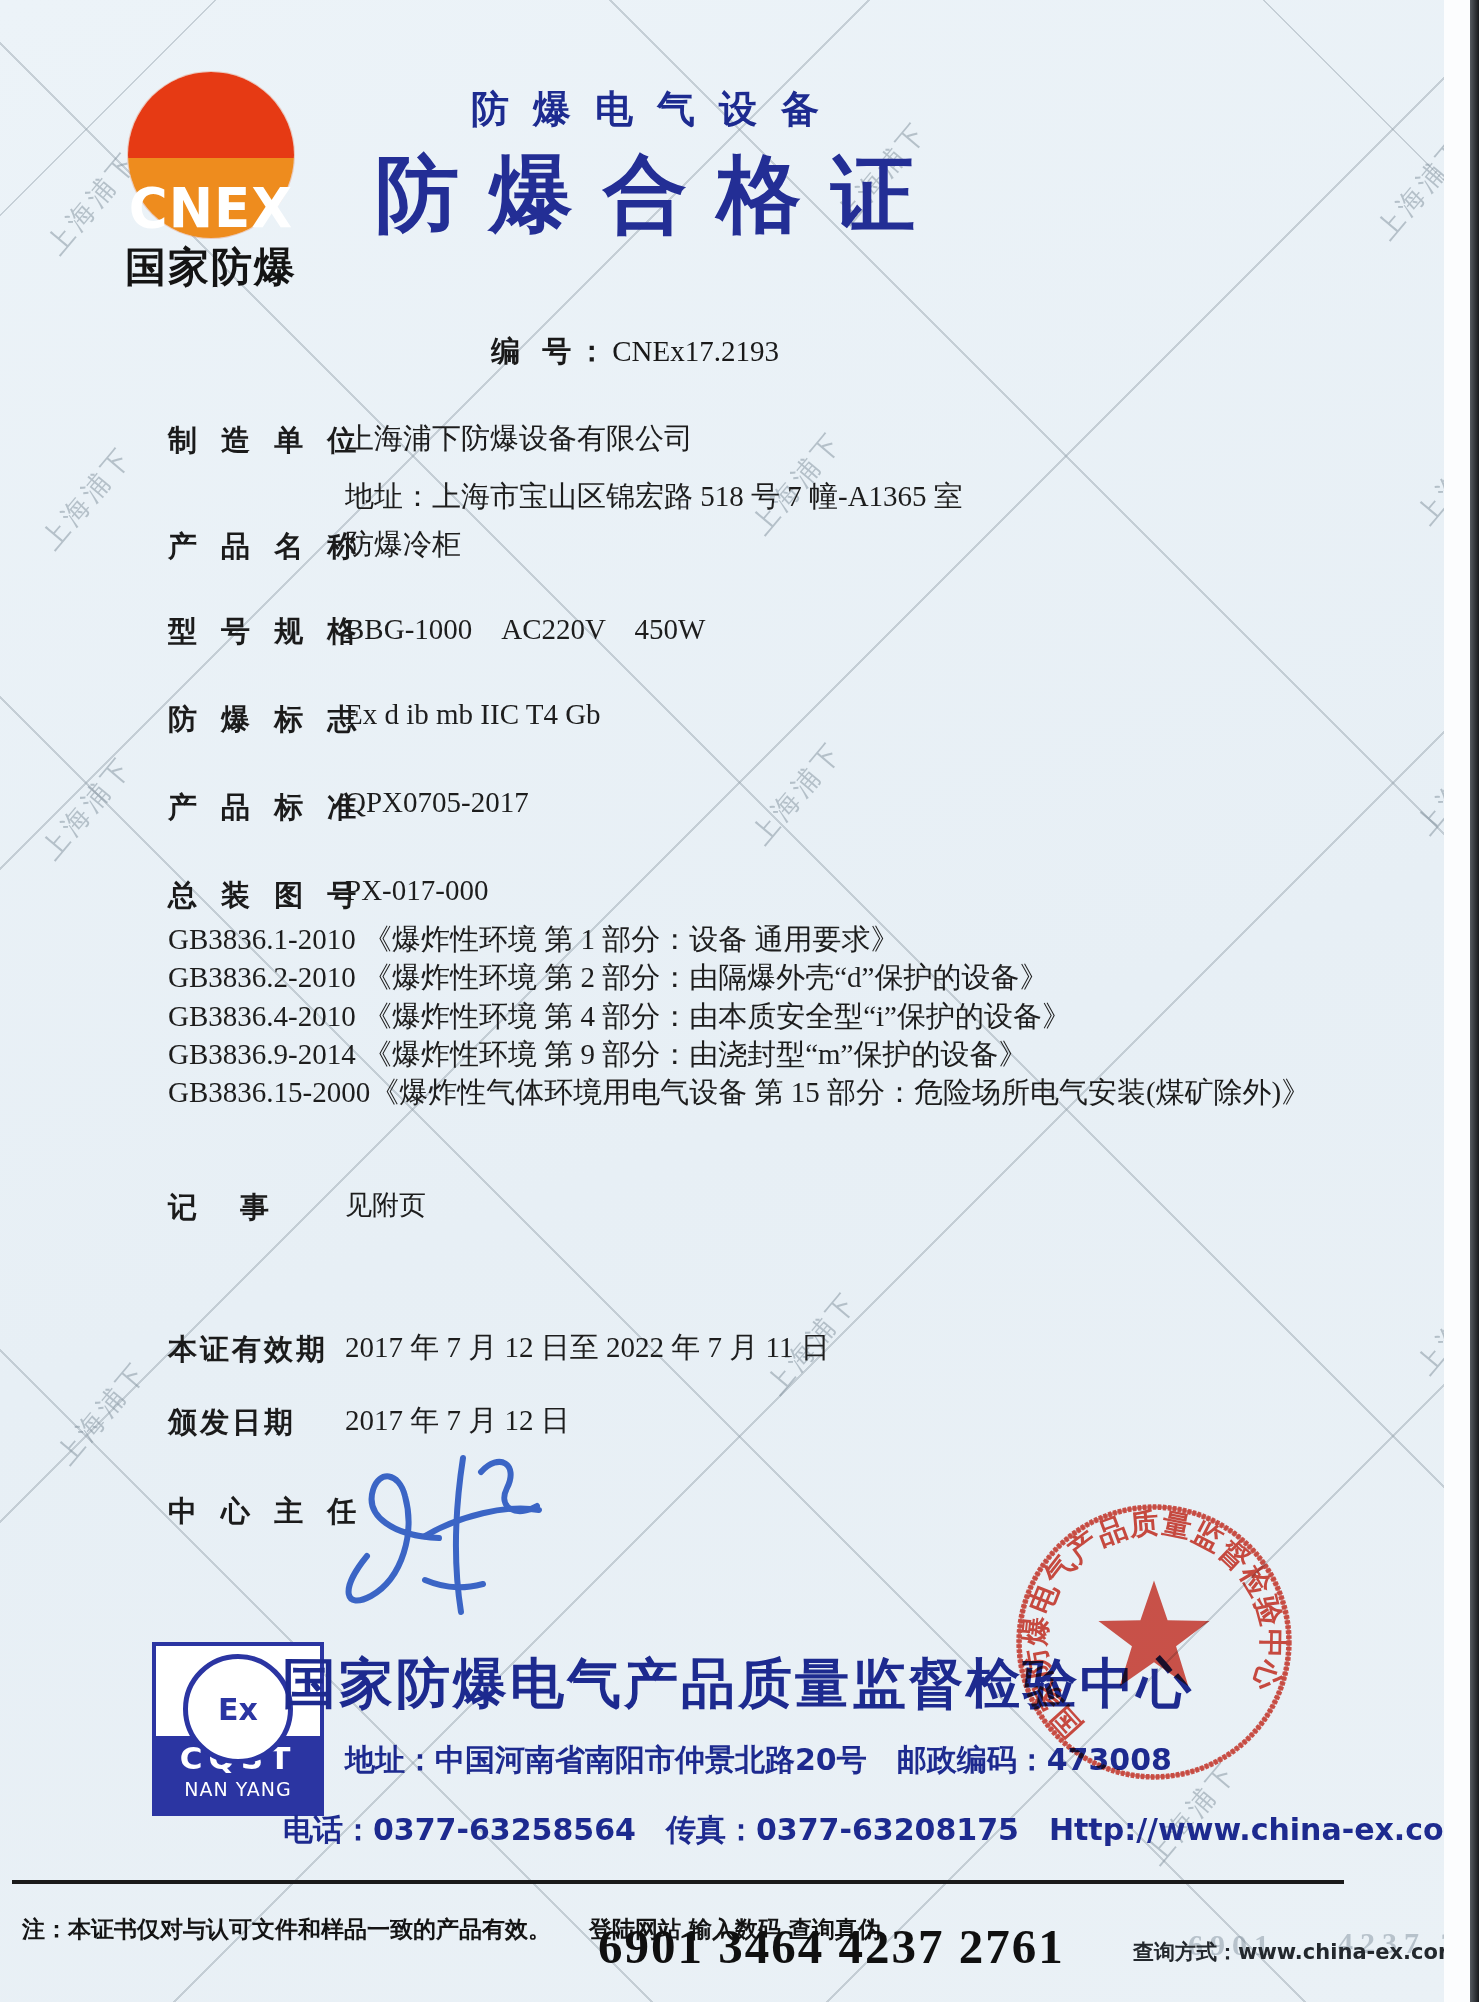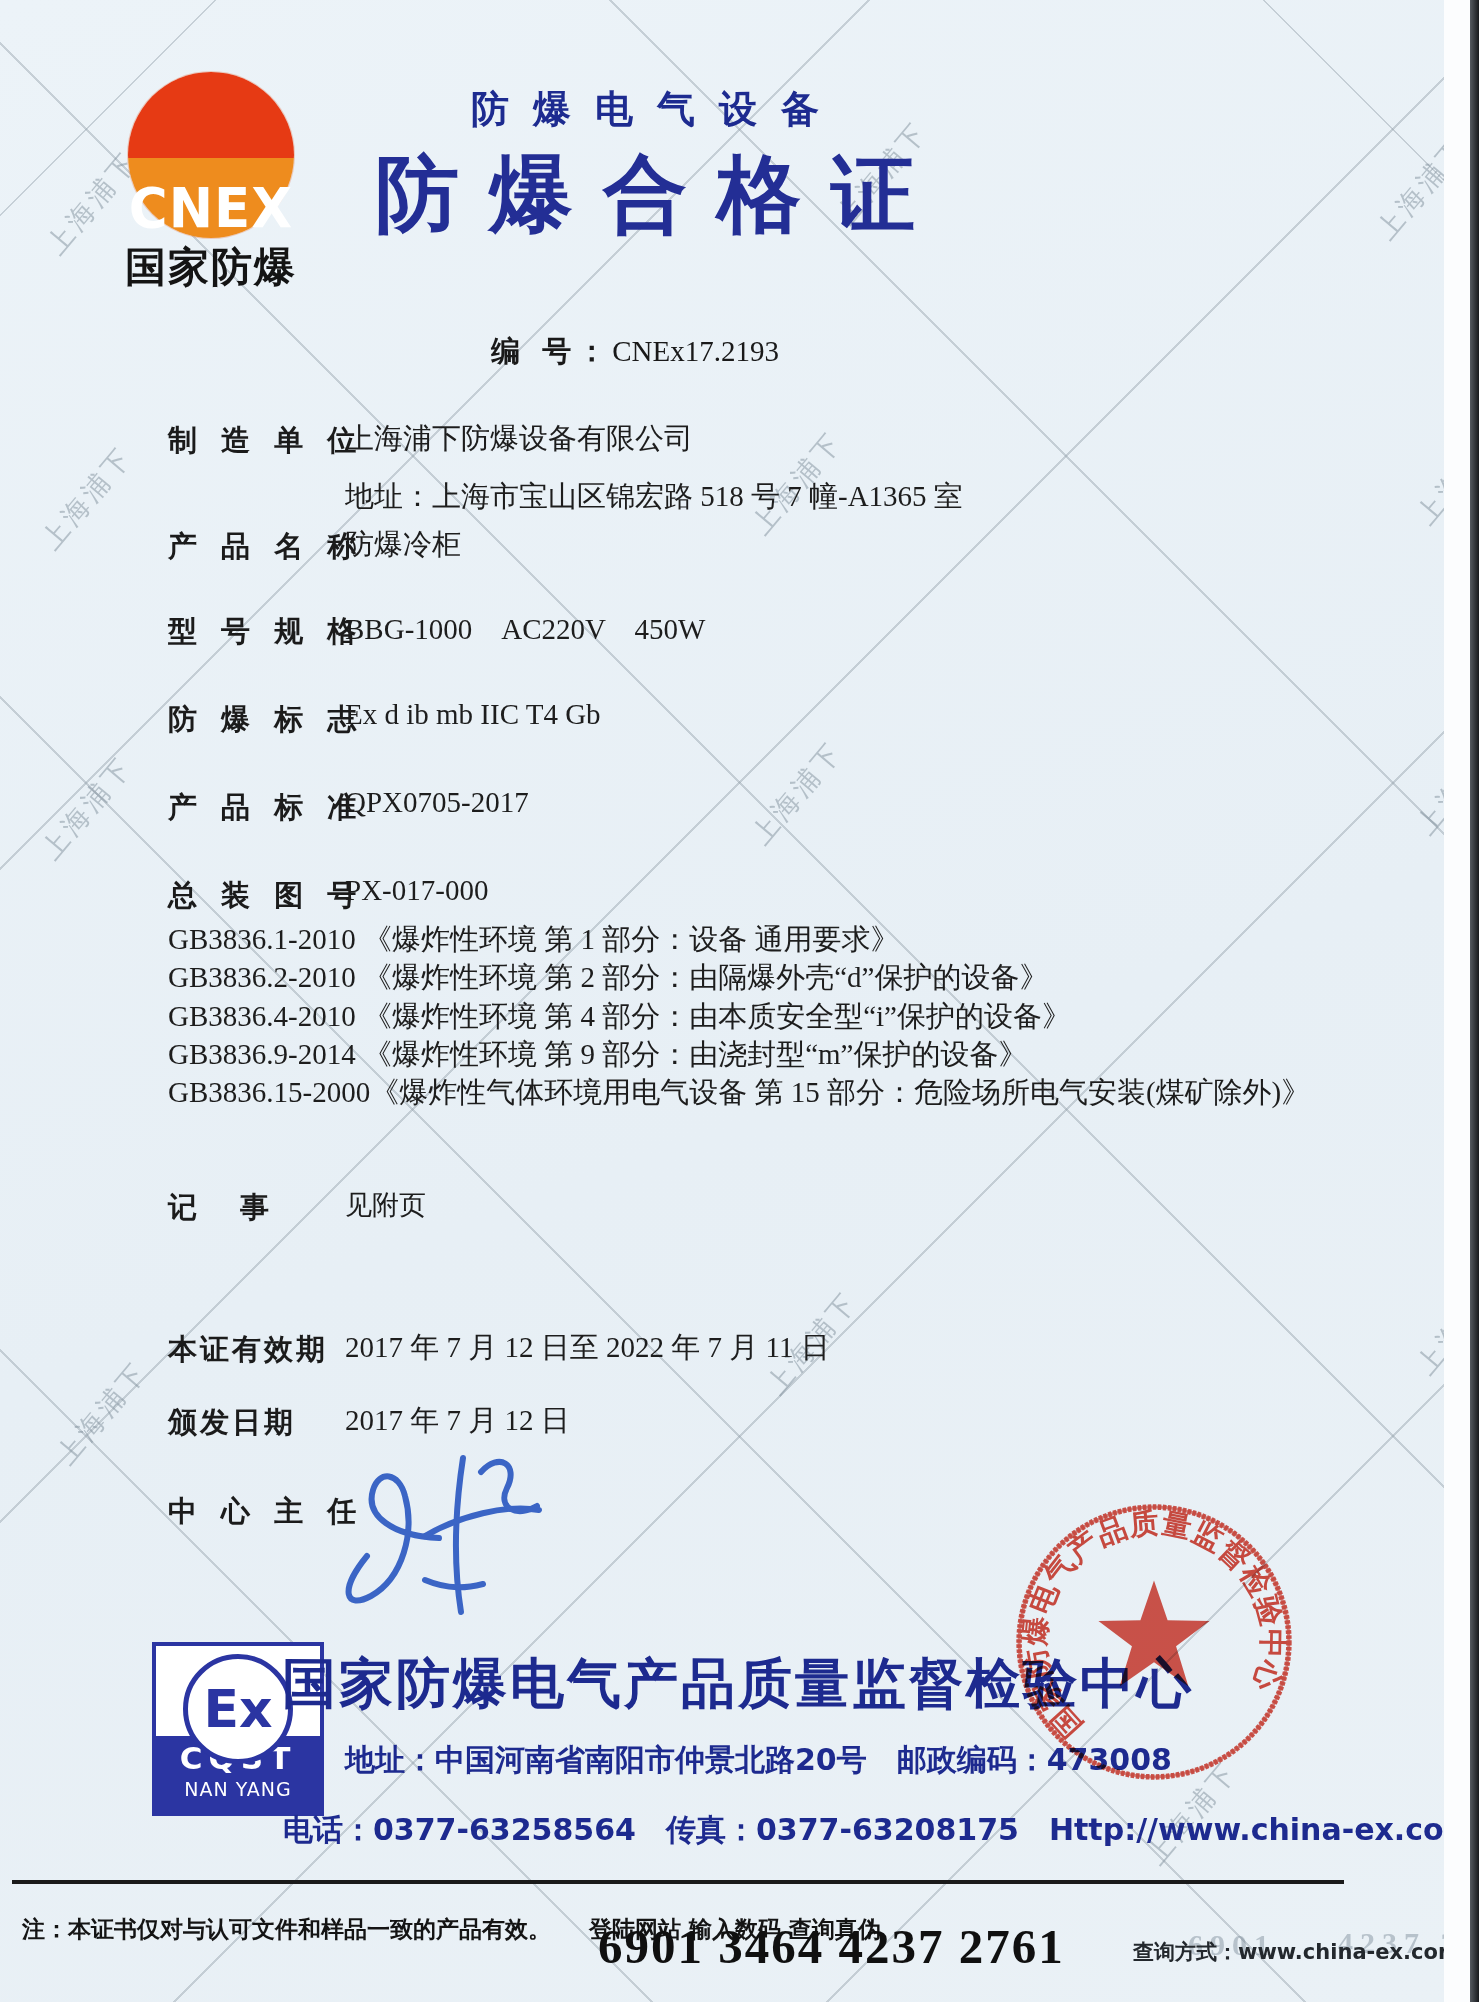--- a/index.html
+++ b/index.html
@@ -47,21 +47,21 @@
   
   .sig{position:absolute;left:305px;top:1438px;z-index:2;}
   
   .badge{position:absolute;left:152px;top:1642px;width:172px;height:174px;border:4px solid #2b35a2;
     background:#fff;box-sizing:border-box;z-index:2;}
   .badge-bottom{position:absolute;left:0;bottom:0;width:100%;height:46%;background:#2b35a2;
     color:#fff;text-align:center;}
   .badge-circle{position:absolute;left:50%;top:8px;transform:translateX(-50%);width:100px;height:100px;
     border:5px solid #2b35a2;border-radius:50%;background:#fff;display:flex;align-items:center;
     justify-content:center;z-index:1;}
-  .badge-ex{color:#2b35a2;font-size:52px;font-weight:800;}
+  .badge-ex{color:#2b35a2;font-size:30px;font-weight:800;}
   .badge-cqst{font-size:31px;font-weight:700;letter-spacing:6px;margin-top:4px;}
   .badge-city{font-size:19px;letter-spacing:1px;margin-top:2px;}
   .authority-name{position:absolute;left:282px;top:1648px;font-size:54px;font-weight:700;
     color:#1d2a8f;letter-spacing:3px;white-space:nowrap;z-index:2;}
   .authority-address{position:absolute;left:345px;top:1740px;font-size:30px;font-weight:700;
     color:#1d2a8f;white-space:nowrap;z-index:2;}
   .authority-contact{position:absolute;left:283px;top:1810px;font-size:30px;font-weight:700;
     color:#1d2a8f;white-space:nowrap;z-index:2;}
   
   .stamp{position:absolute;left:1008px;top:1496px;width:292px;height:292px;z-index:5;

